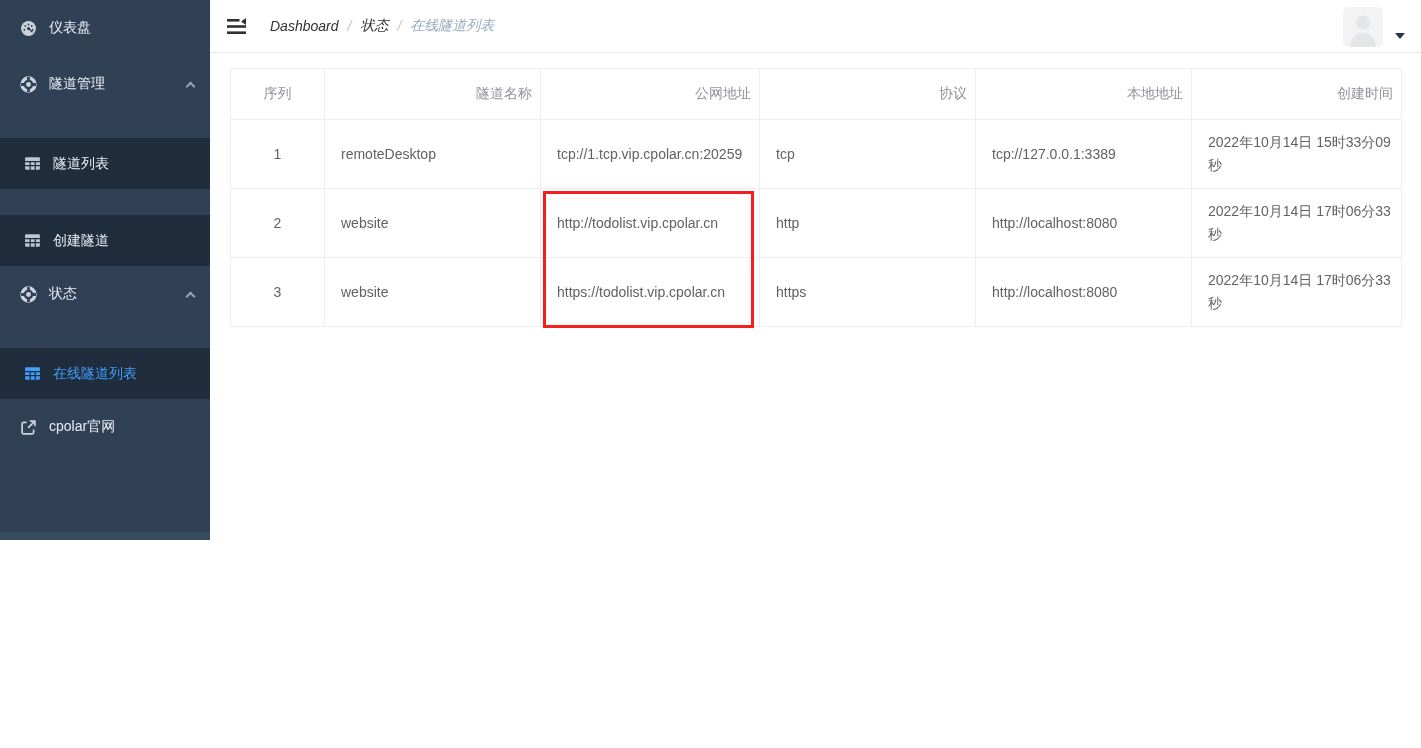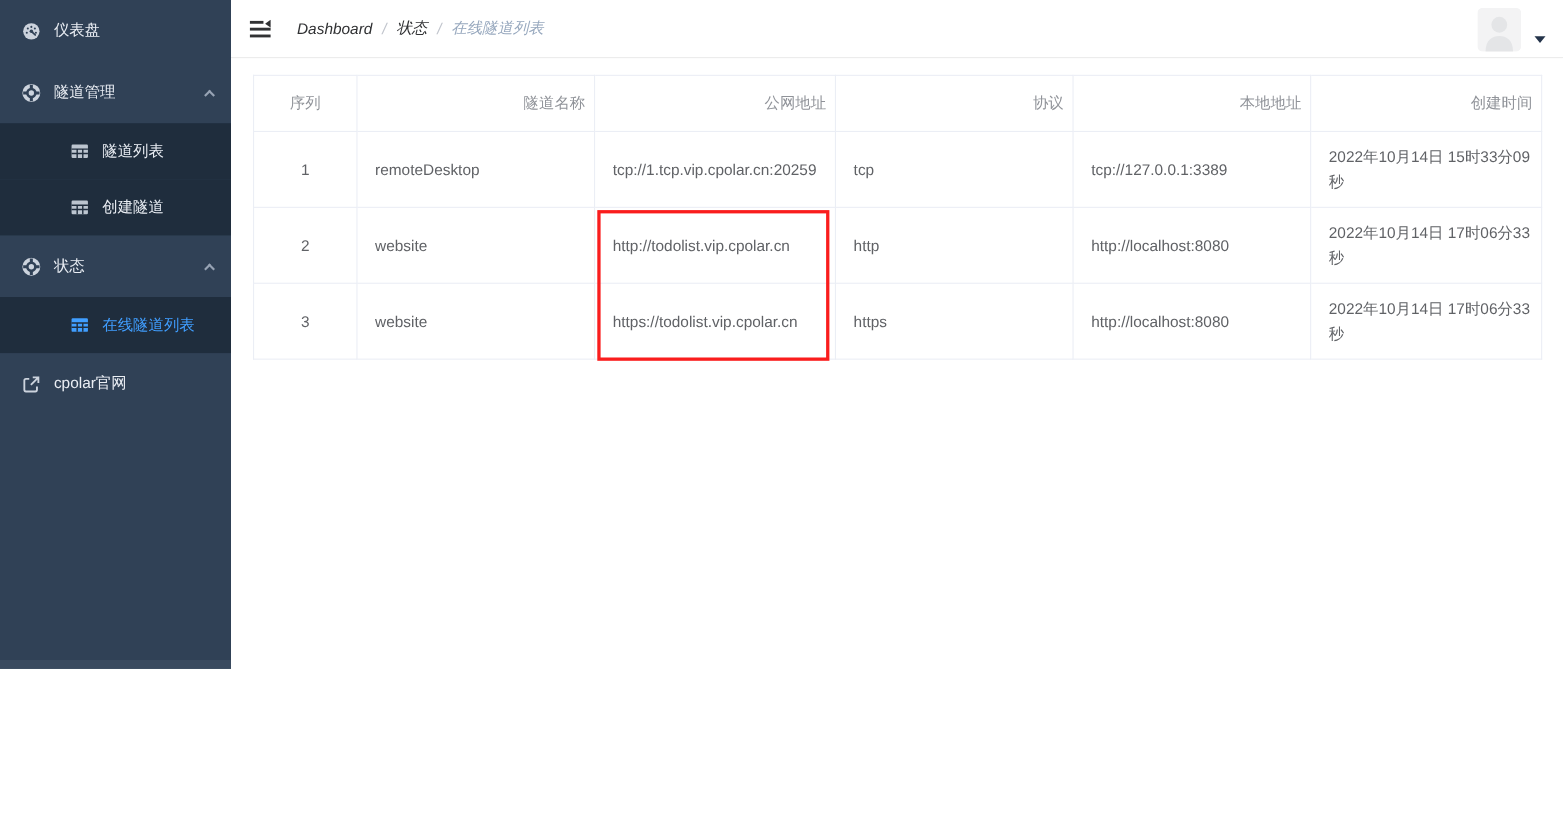--- a/index.html
+++ b/index.html
@@ -8,29 +8,29 @@
     position: relative;
     display: flex;
     overflow: hidden;
     background: #fff;
     font-family: "Liberation Sans", "DejaVu Sans", sans-serif;
     font-size: 14px;
   }
 
   
   .sidebar {
-    width: 210px; height: 608px; flex-shrink: 0;
+    width: 210px; height: 540px; flex-shrink: 0;
     background: #304156; position: relative;
   }
   .side-item {
     height: 56px; display: flex; align-items: center;
     padding: 0 16px 0 20px; color: #eaeef4; cursor: pointer;
     white-space: nowrap;
   }
-  .side-item.sub { height: 51px; background: #1f2d3d; padding-left: 64px; }
+  .side-item.sub { height: 51px; background: #1f2d3d; padding-left: 24px; margin-top: 26px; }
   .side-item .icon {
     width: 17px; height: 17px; margin-right: 12px;
     display: inline-flex; align-items: center; justify-content: center;
     color: #bcc5d0; flex-shrink: 0;
   }
   .side-item .icon svg { width: 100%; height: 100%; }
   .side-item.active { color: #409eff; }
   .side-item.active .icon { color: #409eff; }
   .chev {
     width: 7px; height: 7px; margin-left: auto; margin-top: 4px;

